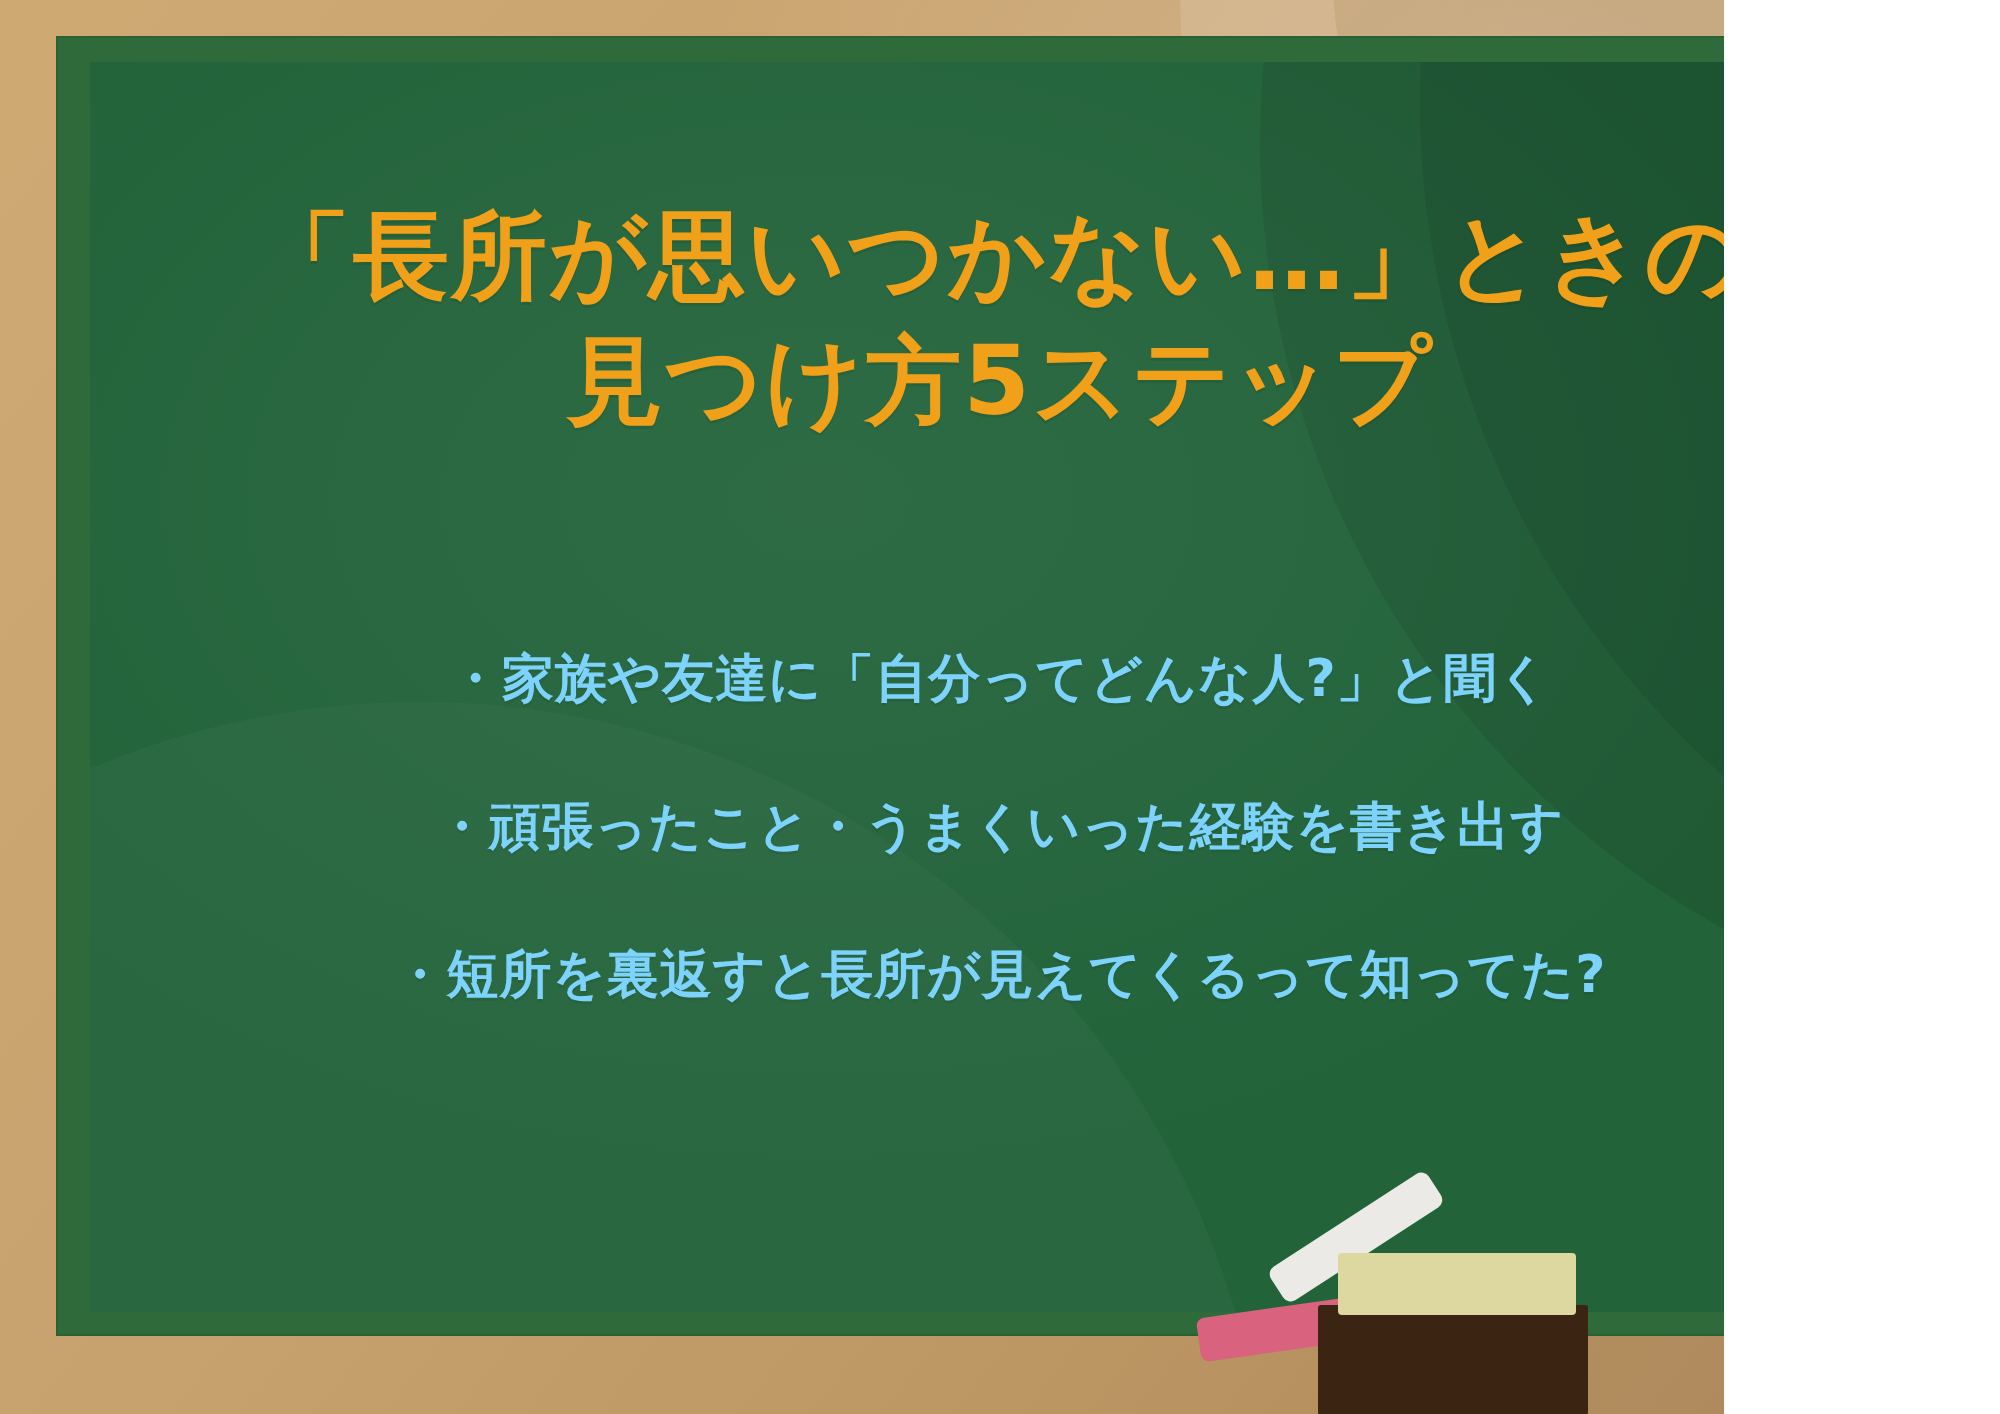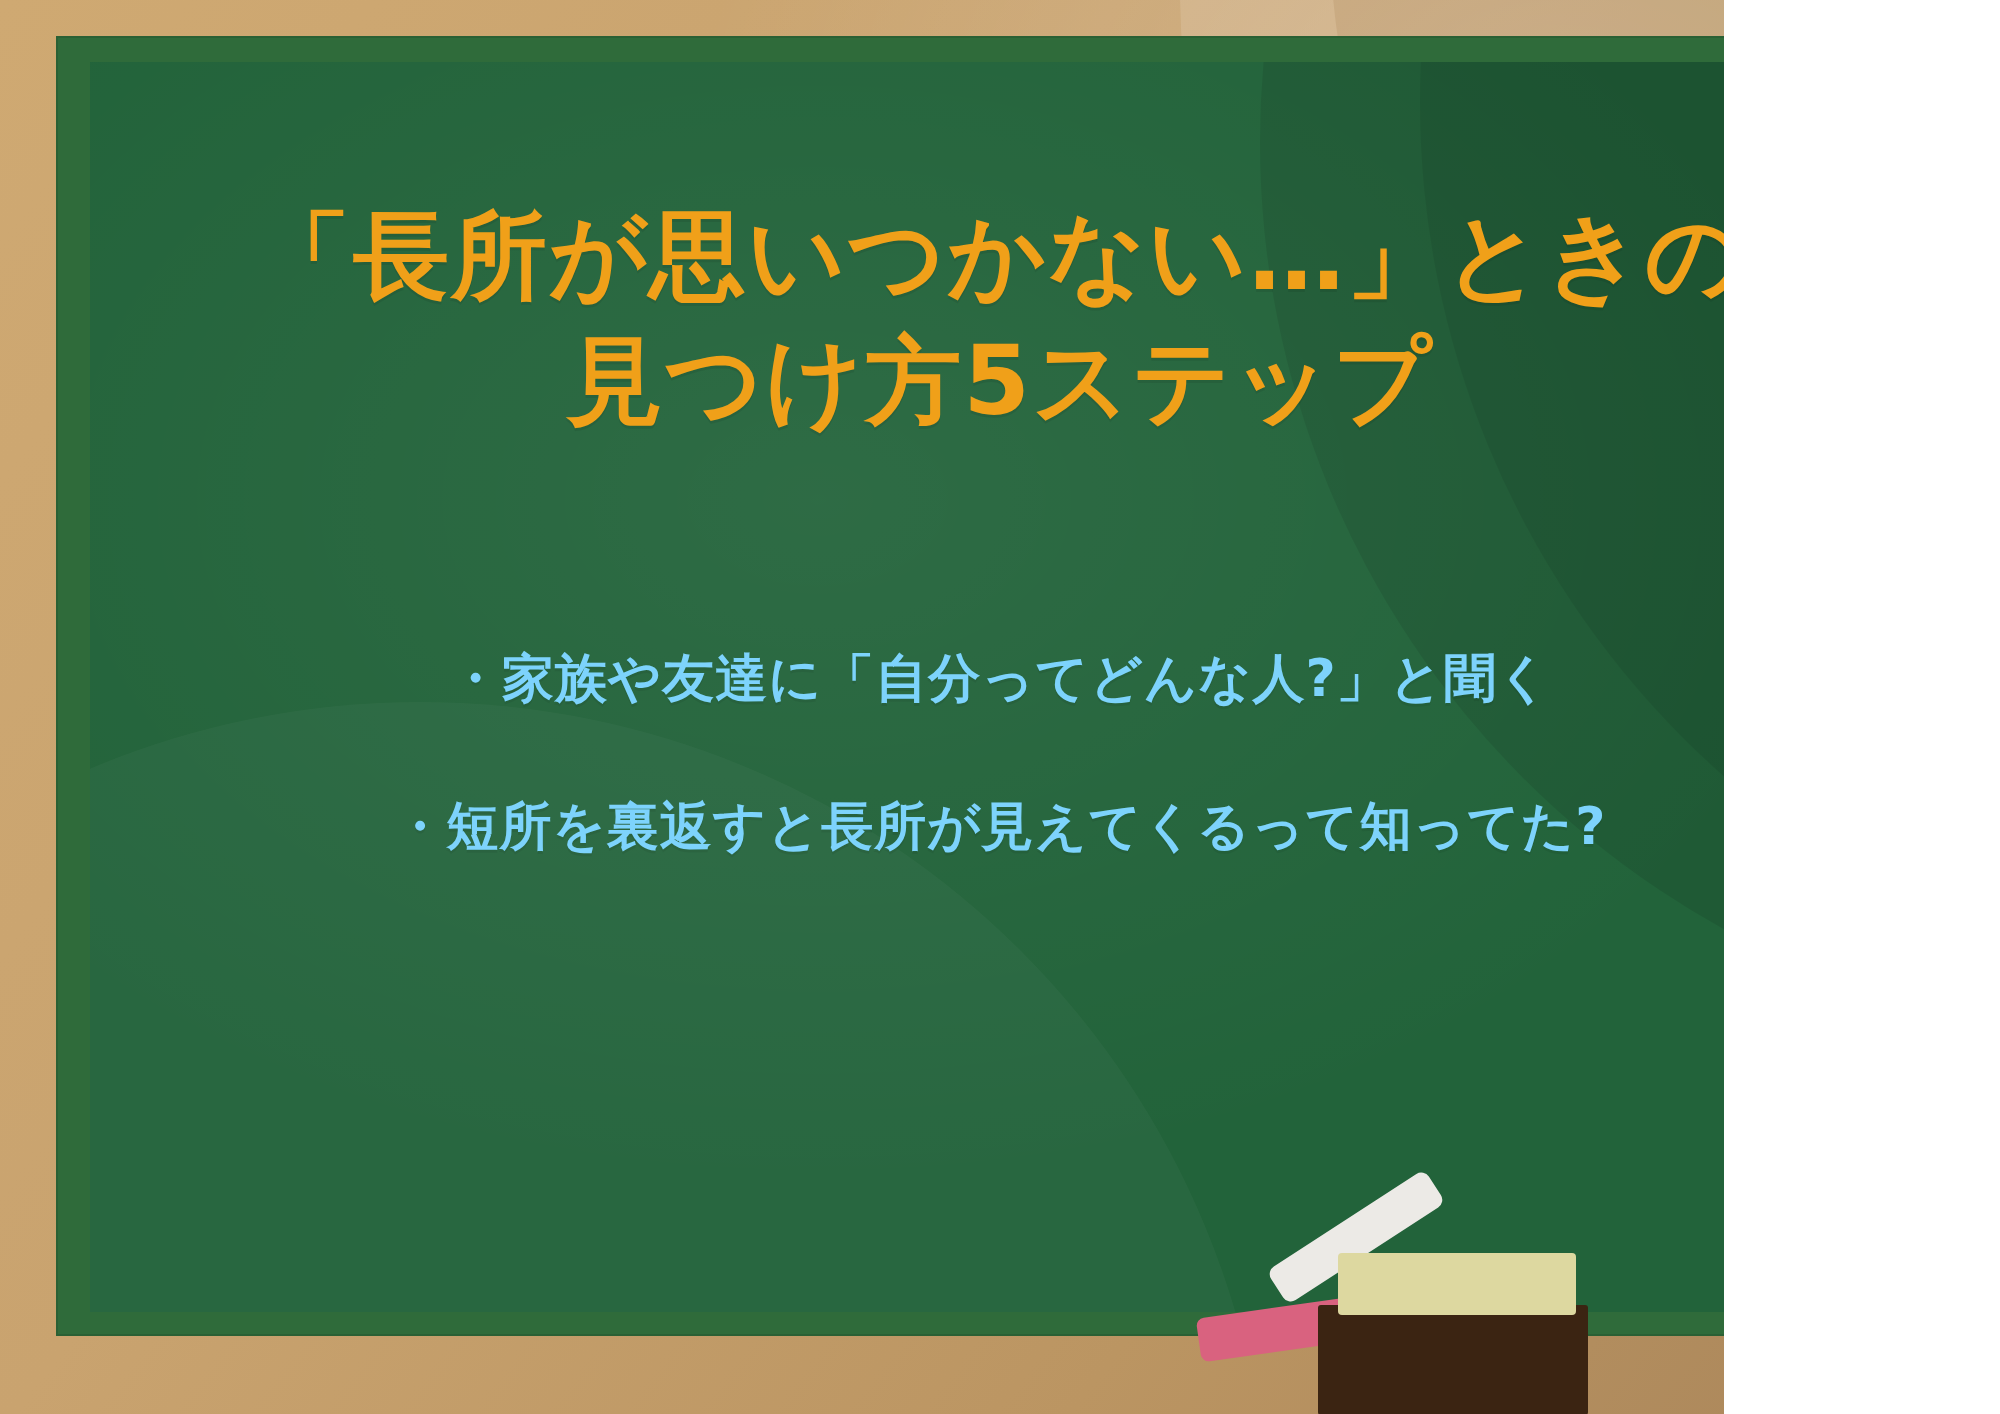--- a/index.html
+++ b/index.html
@@ -205,20 +205,21 @@
     <div class="board-swoosh-c"></div>
     <div class="board-shade"></div>
 
     <div class="content">
 
       <div class="title">「長所が思いつかない…」ときの
 見つけ方5ステップ</div>
 
       <div class="bullets">
         <p class="bullet">・家族や友達に「自分ってどんな人?」と聞く</p>
+        <p class="bullet">・頑張ったこと・うまくいった経験を書き出す</p>
         <p class="bullet">・短所を裏返すと長所が見えてくるって知ってた?</p>
       </div>
 
     </div>
   </div>
 
   <div class="tray">
     <div class="chalk-pink"></div>
     <div class="chalk-white"></div>
     <div class="eraser-wood"></div>

